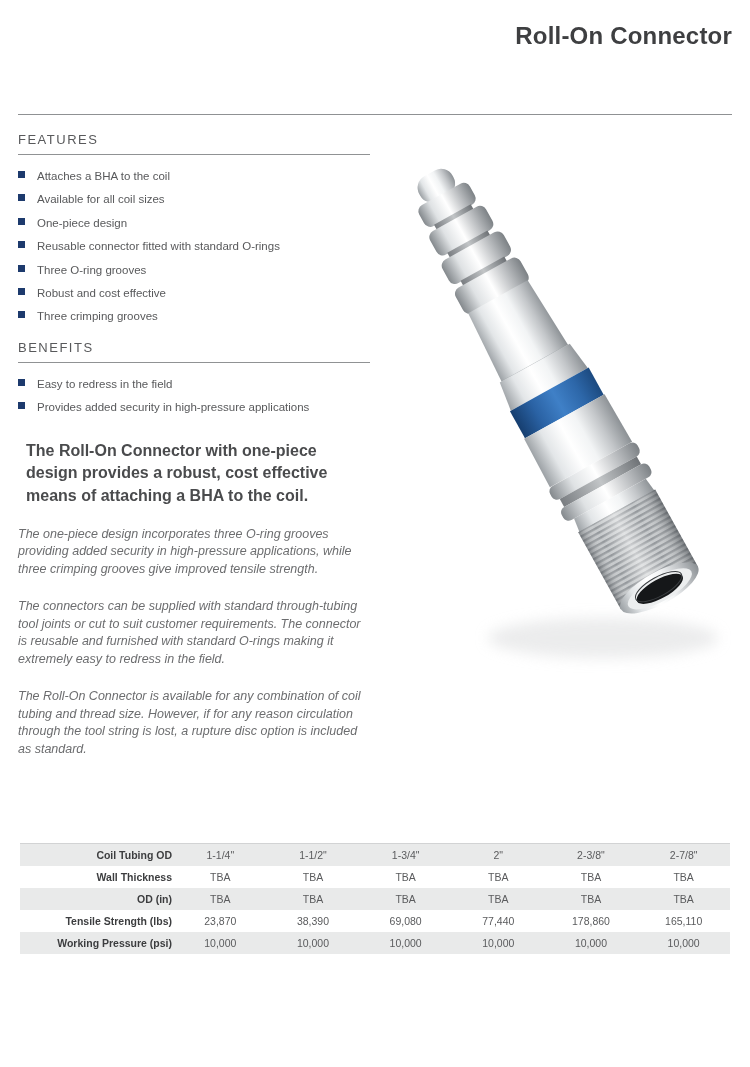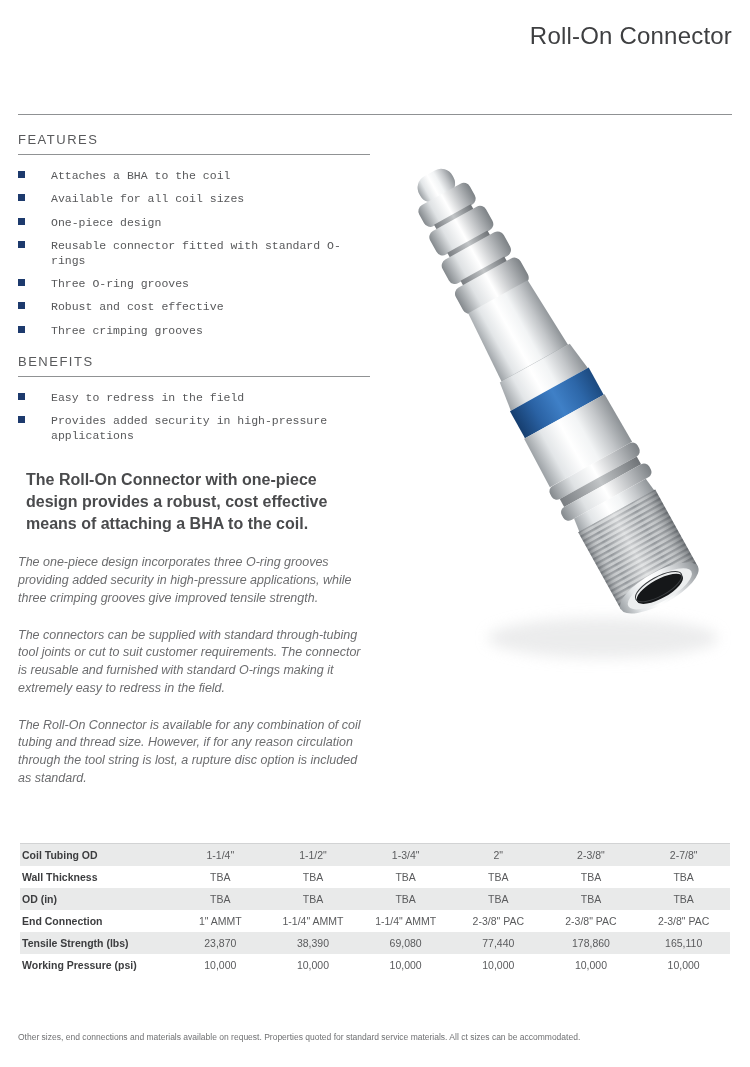--- a/index.html
+++ b/index.html
@@ -2,47 +2,47 @@
 <html><head>
 <meta charset="utf-8">
 <style>
   html,body { margin:0; padding:0; background:#ffffff; }
   .page {
     position:relative; width:750px; height:1067px; background:#ffffff;
     font-family:"Liberation Sans", sans-serif; overflow:hidden;
   }
   
   .header { position:absolute; top:22px; right:18px; text-align:right; }
-  .title { font-size:24px; font-weight:normal; color:#3e3f41; letter-spacing:.2px; }
+  .title { font-size:24px; font-weight:bold; color:#3e3f41; letter-spacing:.2px; }
   .subtitle { font-size:22px; font-weight:400; color:#9c9ea0; margin-top:3px; }
   .rule-full { position:absolute; top:114px; left:18px; width:714px; height:1px; background:#8f9193; }
 
   
   .left-col { position:absolute; left:18px; top:132px; width:352px; }
   .section-heading { font-size:13px; color:#58595b; letter-spacing:1.5px; font-weight:400; margin:0 0 7px 0; }
   .section-rule { height:1px; background:#909294; margin:0 0 14px 0; }
   ul.bullets { list-style:none; margin:0 0 6px 0; padding:0; }
-  .bullet-item { display:flex; align-items:flex-start; gap:26px; margin-bottom:9px;
-                 font-size:11.5px; color:#58595b; line-height:1.25;font-family:Liberation Mono, monospace; }
+  .bullet-item { display:flex; align-items:flex-start; gap:12px; margin-bottom:9px;
+                 font-size:11.5px; color:#58595b; line-height:1.25; }
   .bullet { width:7px; height:7px; background:#1d3a6d; margin-top:2px; flex:0 0 auto; }
   .benefits-block { margin-top:16px; }
   .intro { font-size:16px; font-weight:bold; color:#4a4b4d; line-height:1.38; margin:26px 0 19px 8px; }
   .para { font-size:12.5px; color:#6c6d6f; line-height:1.42; margin:0 0 19px 0;font-style:italic; }
 
   
   .product-photo { position:absolute; left:368px; top:118px; }
 
   
   table.spec { position:absolute; left:20px; top:843px; width:710px;
                border-collapse:collapse; table-layout:fixed; border-top:1px solid #d2d3d4; }
   table.spec tr { height:22px; }
   table.spec tr:nth-child(odd) { background:#e9eaea; }
   table.spec tr:nth-child(even) { background:#ffffff; }
   table.spec th { width:150px; font-size:10.5px; font-weight:bold; color:#3c3d3f;
-                  text-align:left; padding:2px 2px; }
+                  text-align:right; padding:2px 2px; }
   table.spec td { font-size:10.5px; color:#5a5b5d; text-align:center; padding:2px 2px; }
 
   
   .footer-note { position:absolute; left:18px; top:1032px; width:724px;
                  font-size:8.5px; color:#6f7072; }
 </style>
 </head>
 <body>
 
 <div class="page">
@@ -217,44 +217,34 @@
         <tr>
           <th>OD (in)</th>
           <td>TBA</td>
           <td>TBA</td>
           <td>TBA</td>
           <td>TBA</td>
           <td>TBA</td>
           <td>TBA</td>
         </tr>
         <tr>
-          <th>End Connection</th>
-          <td>1" AMMT</td>
-          <td>1-1/4" AMMT</td>
-          <td>1-1/4" AMMT</td>
-          <td>2-3/8" PAC</td>
-          <td>2-3/8" PAC</td>
-          <td>2-3/8" PAC</td>
-        </tr>
-        <tr>
           <th>Tensile Strength (lbs)</th>
           <td>23,870</td>
           <td>38,390</td>
           <td>69,080</td>
           <td>77,440</td>
           <td>178,860</td>
           <td>165,110</td>
         </tr>
         <tr>
           <th>Working Pressure (psi)</th>
           <td>10,000</td>
           <td>10,000</td>
           <td>10,000</td>
           <td>10,000</td>
           <td>10,000</td>
           <td>10,000</td>
         </tr>
       </tbody>
   </table>
 
-  <div class="footer-note">Other sizes, end connections and materials available on request. Properties quoted for standard service materials. All ct sizes can be accommodated.</div>
 
 </div>
 
 </body></html>

